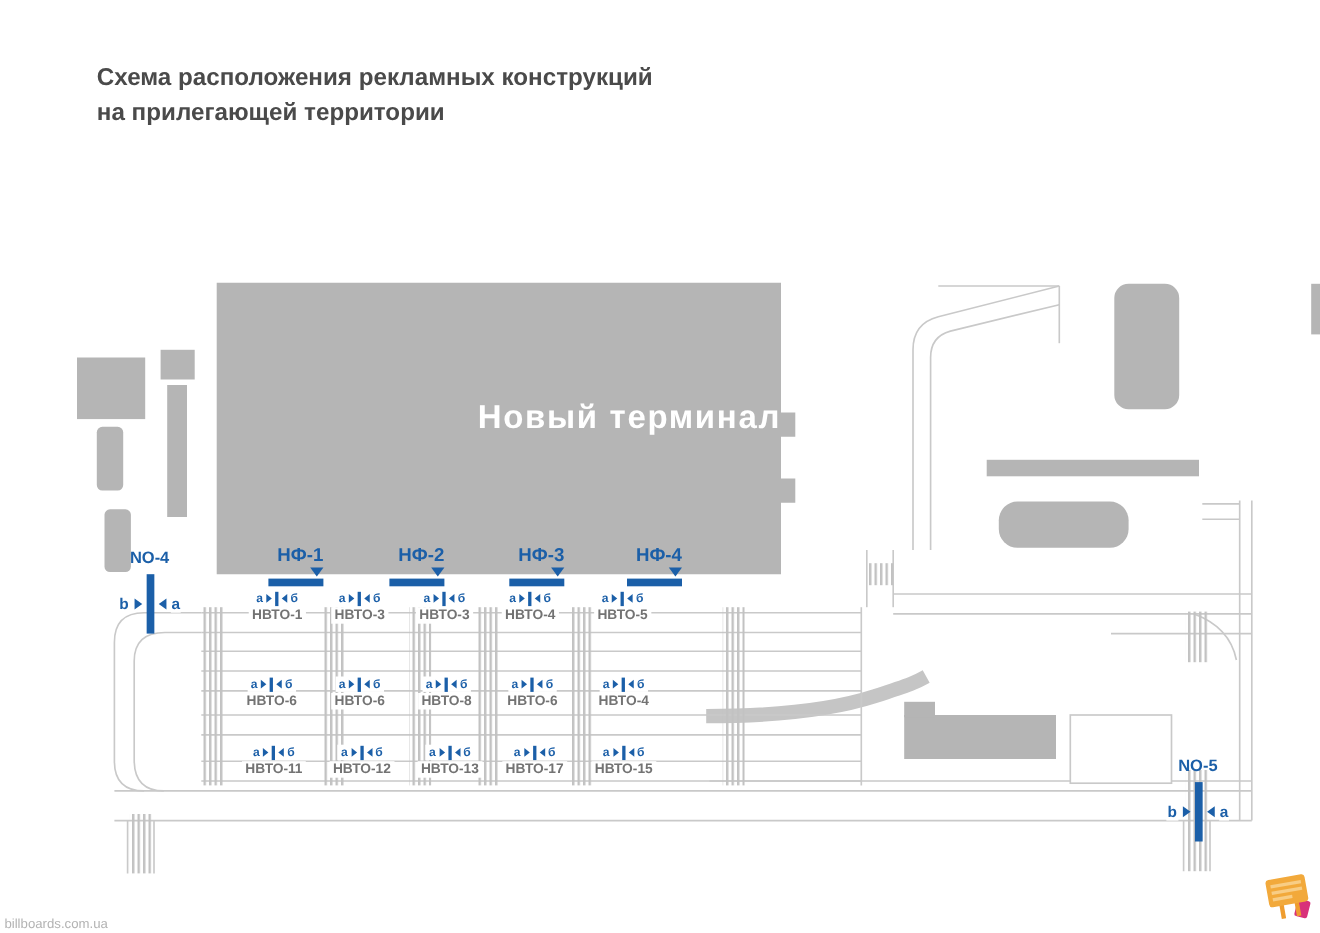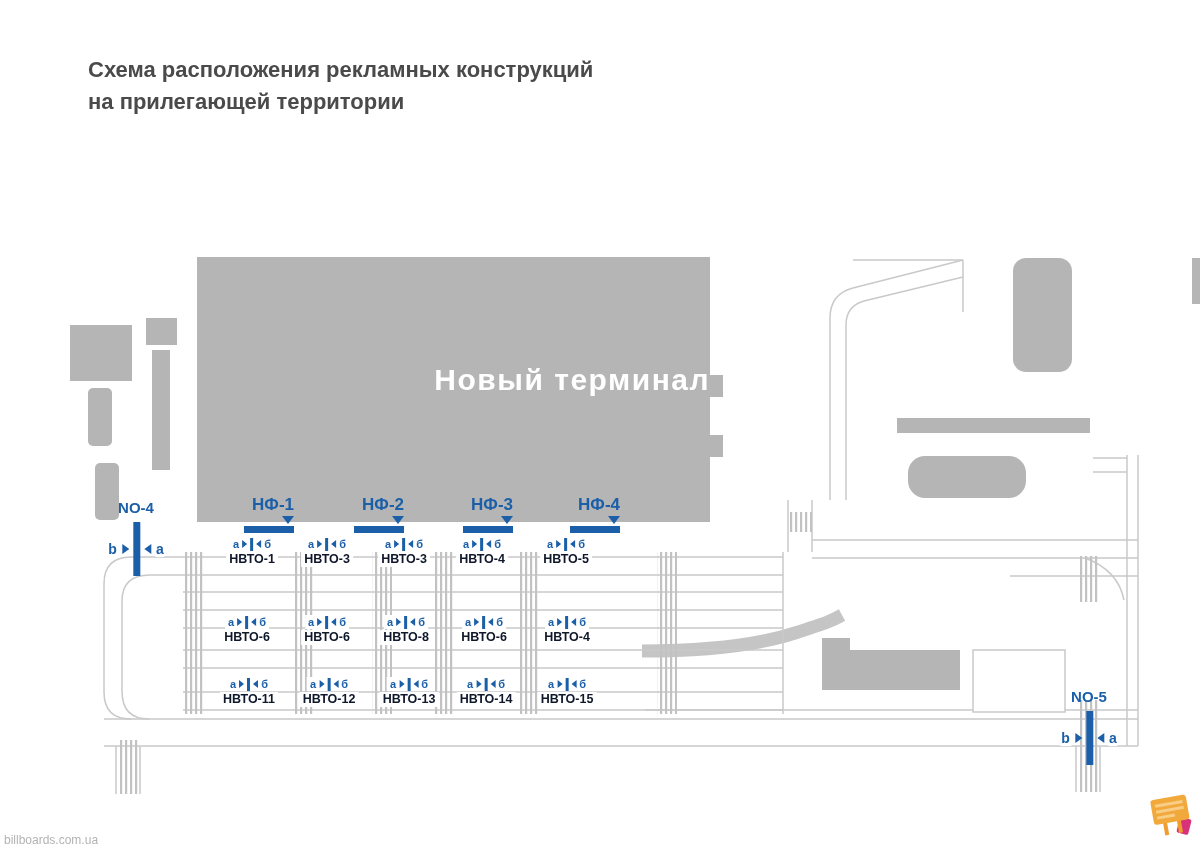--- a/index.html
+++ b/index.html
@@ -25,21 +25,21 @@
 
   
   .cell{display:flex;flex-direction:column;align-items:center;transform:translateX(-50%);}
   .ab-marker{display:flex;align-items:center;gap:3px;color:#1b5fa8;font-weight:bold;
     font-size:11px;line-height:14px;background:#ffffff;padding:0 3px;}
   .tri-r{width:0;height:0;border-top:4px solid transparent;border-bottom:4px solid transparent;
     border-left:5px solid #1b5fa8;}
   .tri-l{width:0;height:0;border-top:4px solid transparent;border-bottom:4px solid transparent;
     border-right:5px solid #1b5fa8;}
   .vbar{width:3px;height:13px;background:#1b5fa8;}
-  .nvto-label{margin-top:1px;color:#0f172a;font-weight:bold;font-size:12.5px;line-height:15px;
+  .nvto-label{margin-top:1px;color:#737373;font-weight:bold;font-size:12.5px;line-height:15px;
     background:#ffffff;padding:0 3px;}
 
   
   .no-group{display:flex;flex-direction:column;align-items:center;transform:translateX(-50%);}
   .no-label{color:#1b5fa8;font-weight:bold;font-size:15px;line-height:16px;}
   .no-marker{display:flex;align-items:center;gap:4px;color:#1b5fa8;font-weight:bold;
     font-size:14px;margin-top:6px;}
   .no-marker .ltr{background:#ffffff;padding:0 1px;}
   .tri-r-lg{width:0;height:0;border-top:5px solid transparent;border-bottom:5px solid transparent;
     border-left:7px solid #1b5fa8;}
@@ -297,21 +297,21 @@
   <div class="nvto-label">НВТО-13</div>
 </div>
 <div class="abs cell" style="left:486px;top:677px">
   <div class="ab-marker">
     <span>а</span>
     <span class="tri-r"></span>
     <span class="vbar"></span>
     <span class="tri-l"></span>
     <span>б</span>
   </div>
-  <div class="nvto-label">НВТО-14</div>
+  <div class="nvto-label">НВТО-17</div>
 </div>
 <div class="abs cell" style="left:567px;top:677px">
   <div class="ab-marker">
     <span>а</span>
     <span class="tri-r"></span>
     <span class="vbar"></span>
     <span class="tri-l"></span>
     <span>б</span>
   </div>
   <div class="nvto-label">НВТО-15</div>

